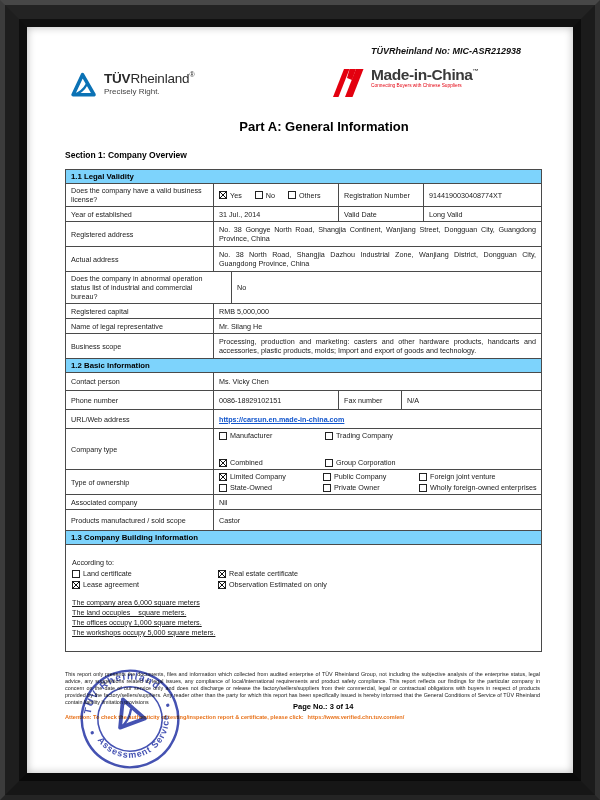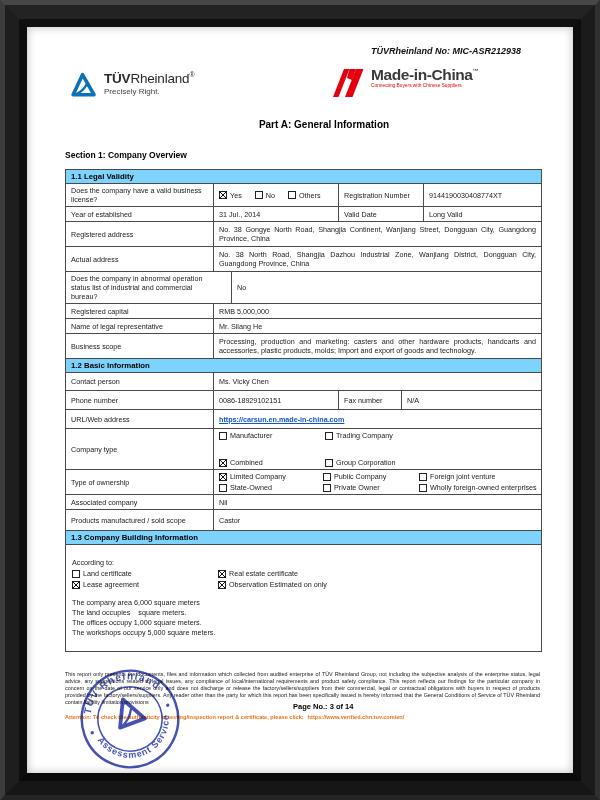--- a/index.html
+++ b/index.html
@@ -16,21 +16,21 @@
   .tuv-word b{font-weight:bold;}
   .tuv-reg{font-size:7px;vertical-align:6px;}
   .tuv-tag{font-size:8px;color:#444;margin-top:1px;}
 
   .mic-logo{position:absolute;left:304px;top:39px;display:flex;align-items:flex-start;}
   .mic-text{margin-left:3px;}
   .mic-word{font-size:15.5px;font-weight:bold;color:#3a3a3a;letter-spacing:-.4px;line-height:1.1;}
   .mic-tm{font-size:6px;vertical-align:7px;}
   .mic-tag{font-size:4.8px;color:#e3000f;margin-top:0;}
 
-  .title{position:absolute;left:0;right:0;top:92px;text-align:center;font-size:10px;font-weight:bold;color:#000;margin-left:48px;}
+  .title{position:absolute;left:0;right:0;top:92px;text-align:center;font-size:13px;font-weight:bold;color:#000;margin-left:48px;}
   .sec-heading{position:absolute;left:38px;top:123px;font-size:8.5px;font-weight:bold;color:#000;}
 
   .tbl{position:absolute;left:38px;top:142px;width:475px;border:1px solid #4a4a4a;font-size:7.2px;color:#1a1a1a;}
   .tr{display:flex;}
   .tr + .tr, .th + .tr, .tr + .th{border-top:1px solid #4a4a4a;}
   .th{background:#7dd3fc;font-weight:bold;font-size:7.8px;padding:2px 5px;min-height:9px;display:flex;align-items:center;color:#000;}
   .td{padding:2px 5px;box-sizing:border-box;display:flex;align-items:center;}
   .td + .td{border-left:1px solid #4a4a4a;}
   .c-label{width:147px;flex:none;}
   .c-opt{width:125px;flex:none;}
@@ -47,21 +47,21 @@
                linear-gradient(-45deg,transparent 44%,#111 44%,#111 56%,transparent 56%);}
   .opt{white-space:nowrap;display:inline-flex;align-items:center;}
   .opt-gap{margin-right:13px;}
   .grid2{display:grid;grid-template-columns:106px auto;row-gap:18px;align-items:center;text-align:center;}
   .grid3{display:grid;grid-template-columns:104px 96px auto;row-gap:2px;align-items:center;}
   .bgrid{display:grid;grid-template-columns:146px auto;row-gap:2px;align-items:center;margin-top:2px;}
 
   .link{color:#1155cc;text-decoration:underline;cursor:pointer;font-weight:bold;}
 
   .building-cell{display:block;padding:13px 6px;}
-  .bline{white-space:pre-wrap;line-height:1.38;}
+  .bline{white-space:pre-wrap;line-height:1.38;text-decoration:underline;}
   .bspacer{height:9px;}
 
   .disclaimer{position:absolute;left:38px;top:644px;width:475px;font-size:5.4px;line-height:1.3;color:#222;text-align:justify;}
   .page-no{position:absolute;left:266px;top:675px;font-size:7.5px;font-weight:bold;color:#000;white-space:nowrap;}
   .attention{position:absolute;left:38px;top:687px;width:475px;font-size:5.6px;font-weight:bold;color:#e8731c;}
   .attention .url{margin-left:4px;}
 
   .stamp{position:absolute;left:51px;top:640px;width:104px;height:104px;transform:rotate(-20deg);opacity:.88;mix-blend-mode:multiply;}
 </style>
 </head>

